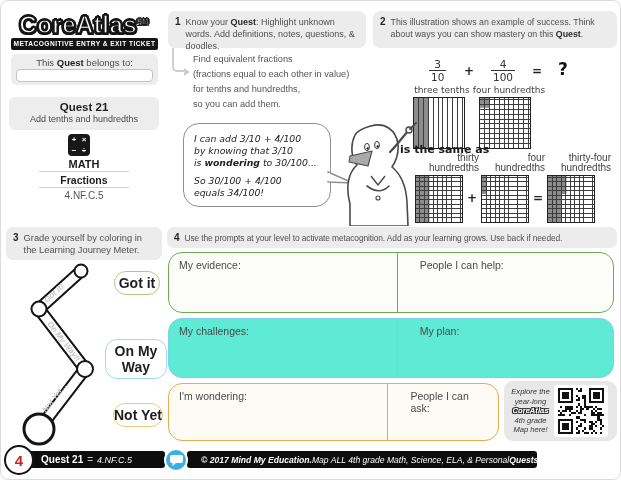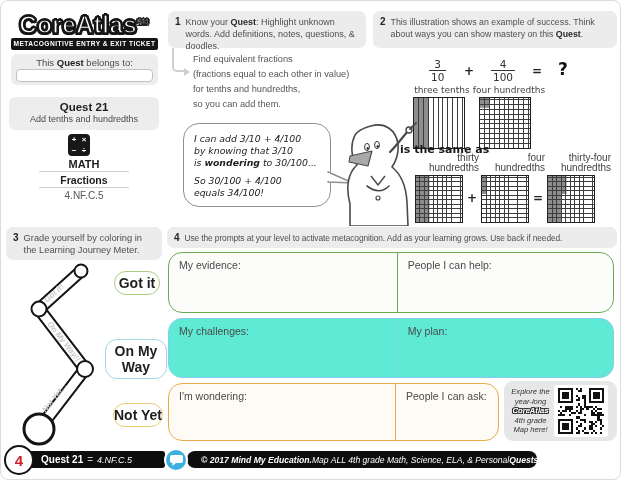--- a/index.html
+++ b/index.html
@@ -118,21 +118,21 @@
   .bubble .gap { height:6px; }
 
   
   .pill { position:absolute; background:#fff; border-radius:12px; text-align:center;
     font-weight:bold; font-size:14px; color:#1e1e1e; padding:3px 0; }
   .pill-got { left:113px; top:270px; width:46px; border:1.6px solid #a9cc7d; }
   .pill-way { left:104px; top:338px; width:62px; border:1.6px solid #a3d8ee; }
   .pill-not { left:112px; top:402px; width:50px; border:1.6px solid #eccd76; }
 
   
-  .pbox { position:absolute; display:flex; border-radius:14px; background:#fff; overflow:hidden; }
+  .pbox { position:absolute; display:flex; border-radius:14px; background:#fff; overflow:hidden;gap:12px; }
   .pbox .cell { padding:6px 10px; font-size:10.5px; color:#4a4a4a; }
   .box-green { left:167px; top:251px; width:446px; height:61px; border:1.7px solid #6ba953; background:#fcfdfa; }
   .box-green .cell:first-child { width:51.5%; border-right:1.5px solid #6ba953; }
   .box-blue { left:167px; top:317px; width:446px; height:60px; border:1.7px solid #84cde6; background:#5eead4; }
   .box-blue .cell:first-child { width:51.5%; border-right:1.5px solid #84cde6; }
   .box-orange { left:167px; top:382px; width:331px; height:58px; border:1.7px solid #e9ab4c; background:#fefbf4; }
   .box-orange .cell:first-child { width:69%; border-right:1.5px solid #e9ab4c; }
 
   
   .qr-panel { left:503px; top:380px; width:113px; height:60px; background:#e7e7e7; border-radius:9px; display:flex; align-items:center; }
@@ -146,21 +146,21 @@
     background:#fff; box-shadow:0 0 0 2px #fff inset; display:flex; align-items:center; justify-content:center;
     font-weight:900; font-size:15px; color:#cc2229; z-index:3; }
   .fbar { position:absolute; top:450px; height:17px; background:#0d0d0d; border-radius:3px;
     color:#fff; display:flex; align-items:center; white-space:nowrap; }
   .fbar-left { left:24px; width:140px; padding-left:16px; font-size:10px; }
   .fbar-left .q { font-weight:bold; }
   .fbar-left .eq { color:#c9c9c9; margin:0 4px; }
   .fbar-left .std { font-style:italic; font-size:9px; }
   .chat-circle { left:163px; top:447px; width:24px; height:24px; border-radius:50%; background:#3eb0e0;
     border:2px solid #fff; z-index:3; display:flex; align-items:center; justify-content:center; }
-  .fbar-right { left:186px; width:350px; padding-left:14px; font-size:8.6px; font-style:italic;border-radius:8px; }
+  .fbar-right { left:186px; width:350px; padding-left:14px; font-size:8.6px; font-style:italic; }
   .fbar-right b { font-style:italic; }
   .fbar-right .site { font-weight:bold; letter-spacing:0.4px; margin-left:2px; }
 </style>
 </head>
 <body>
 
 <div id="page">
 
   <div class="abs logo">
     <span>CoreAtlas</span><sup>SM</sup>

